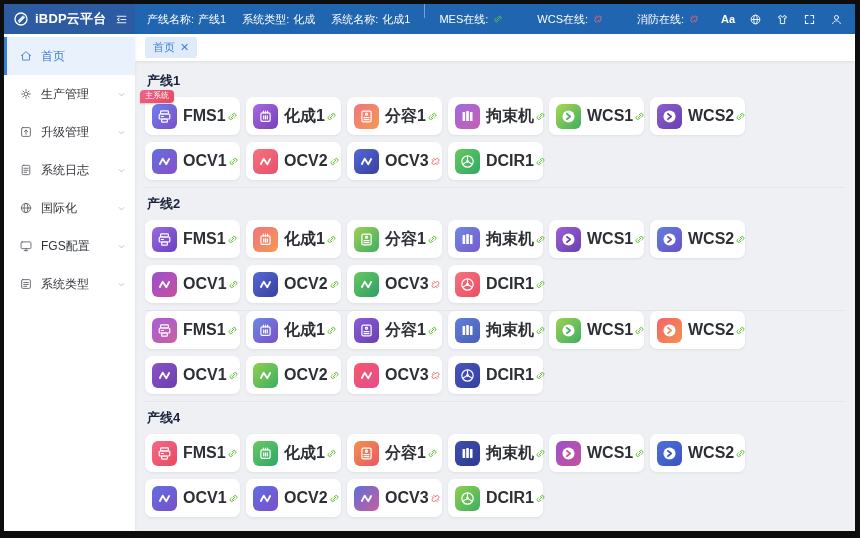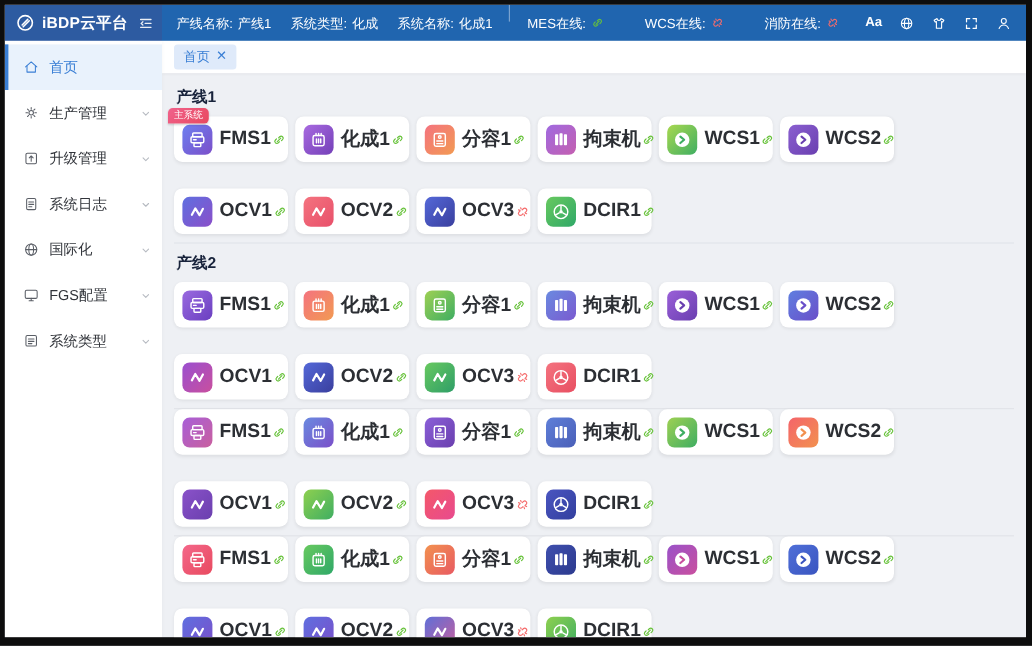--- a/index.html
+++ b/index.html
@@ -37,21 +37,21 @@
 
   .main { flex:1; display:flex; flex-direction:column; overflow:hidden; }
   .tabbar { height:27px; background:#fff; display:flex; align-items:center; padding:0 10px; box-shadow:0 1px 3px rgba(0,0,0,.08); flex-shrink:0; z-index:1; }
   .tab { background:#dfeafa; color:var(--accent,#3a7fd5); font-size:11px; padding:3px 8px; border-radius:3px; display:flex; align-items:center; gap:5px; cursor:pointer; }
   .tab-close { font-size:11px; line-height:1; cursor:pointer; }
 
   .content { flex:1; padding:4px 10px 0; overflow:hidden; }
   .line-section { border-bottom:1px solid #e2e4e9; padding-bottom:7px; }
   .line-section:last-child { border-bottom:none; }
   .line-title { font-size:13px; font-weight:bold; color:#18233b; margin:7px 0 7px 2px; }
-  .card-grid { display:flex; flex-wrap:wrap; gap:22px 6px; }
+  .card-grid { display:flex; flex-wrap:wrap; gap:7px 6px; }
   .dev-card { width:95px; height:38px; background:#fff; border-radius:7px; box-shadow:0 1px 3px rgba(0,0,0,.07); display:flex; align-items:center; padding:0 7px; position:relative; cursor:pointer; }
   .dev-icon { width:25px; height:25px; border-radius:6px; display:flex; align-items:center; justify-content:center; flex-shrink:0; }
   .dev-icon svg { display:block; }
   .dev-label { font-size:16px; font-weight:600; color:#2c2f34; margin-left:6px; white-space:nowrap; }
   .dev-link { margin-left:auto; display:flex; }
   .dev-badge { position:absolute; top:-7px; left:-5px; color:#fff; font-size:8px; line-height:1; padding:2px 5px 2.5px; border-radius:4px 4px 4px 0; background:linear-gradient(135deg,#f0628c,#e8495f); box-shadow:0 1px 2px rgba(0,0,0,.2); }
 </style>
 </head>
 <body>
 
@@ -848,20 +848,21 @@
                       <path d="M8.2 10.6l-1.7 1.7a3.1 3.1 0 004.4 4.4l1.7-1.7"></path>
                       <path d="M15.8 13.4l1.7-1.7a3.1 3.1 0 00-4.4-4.4l-1.7 1.7"></path>
                       <path d="M9.3 14.7l5.4-5.4"></path>
                     </g>
                   </svg>
                 </span>
               </div>
             </div>
           </div>
           <div class="line-section">
+            <div class="line-title">产线4</div>
             <div class="card-grid">
               <div class="dev-card">
                 <span class="dev-icon" style="background:linear-gradient(135deg,#f4678a,#e84a5f)">
                   <svg width="17" height="17" viewBox="0 0 24 24">
                     <g fill="none" stroke="#fff" stroke-width="1.7" stroke-linecap="round" stroke-linejoin="round">
                       <rect x="6.5" y="4" width="11" height="4.5" rx="1"></rect>
                       <rect x="4.5" y="8.5" width="15" height="7" rx="1.5"></rect>
                       <rect x="8" y="15.5" width="8" height="4.5" rx="1"></rect>
                       <path d="M7.5 12h3"></path>
                     </g>

